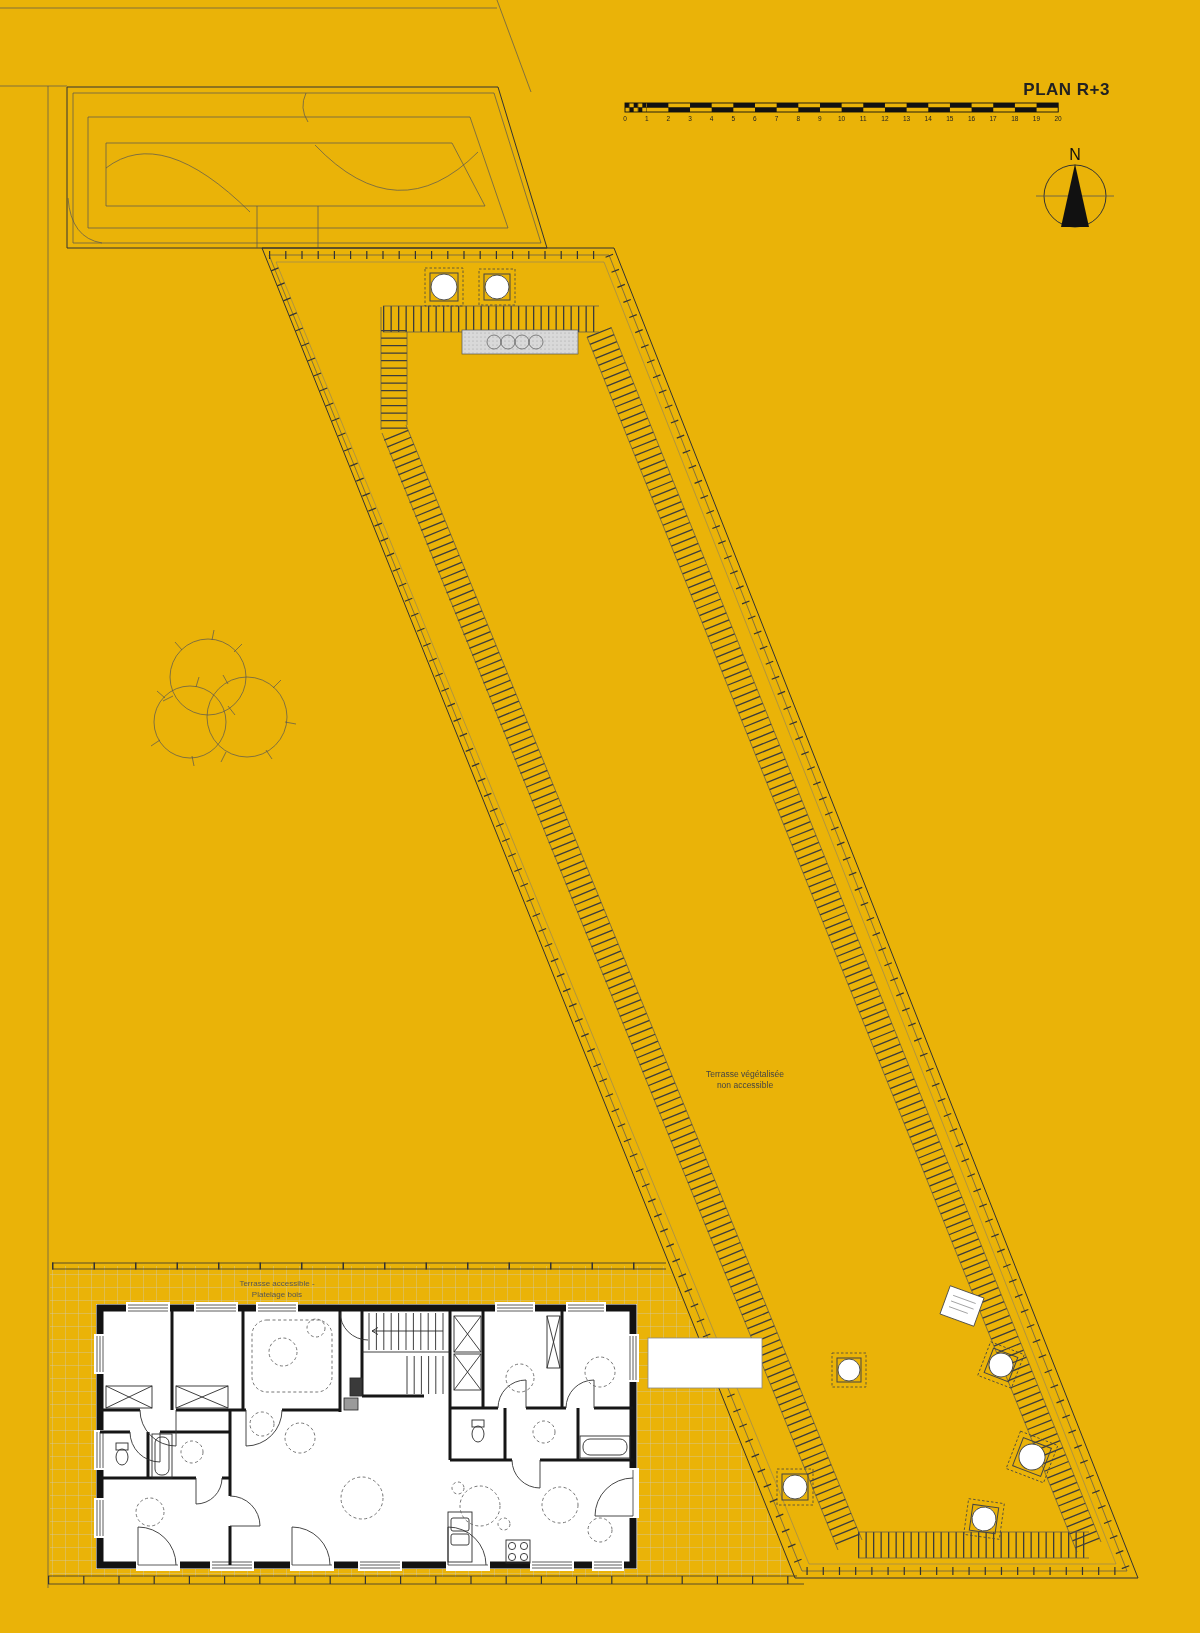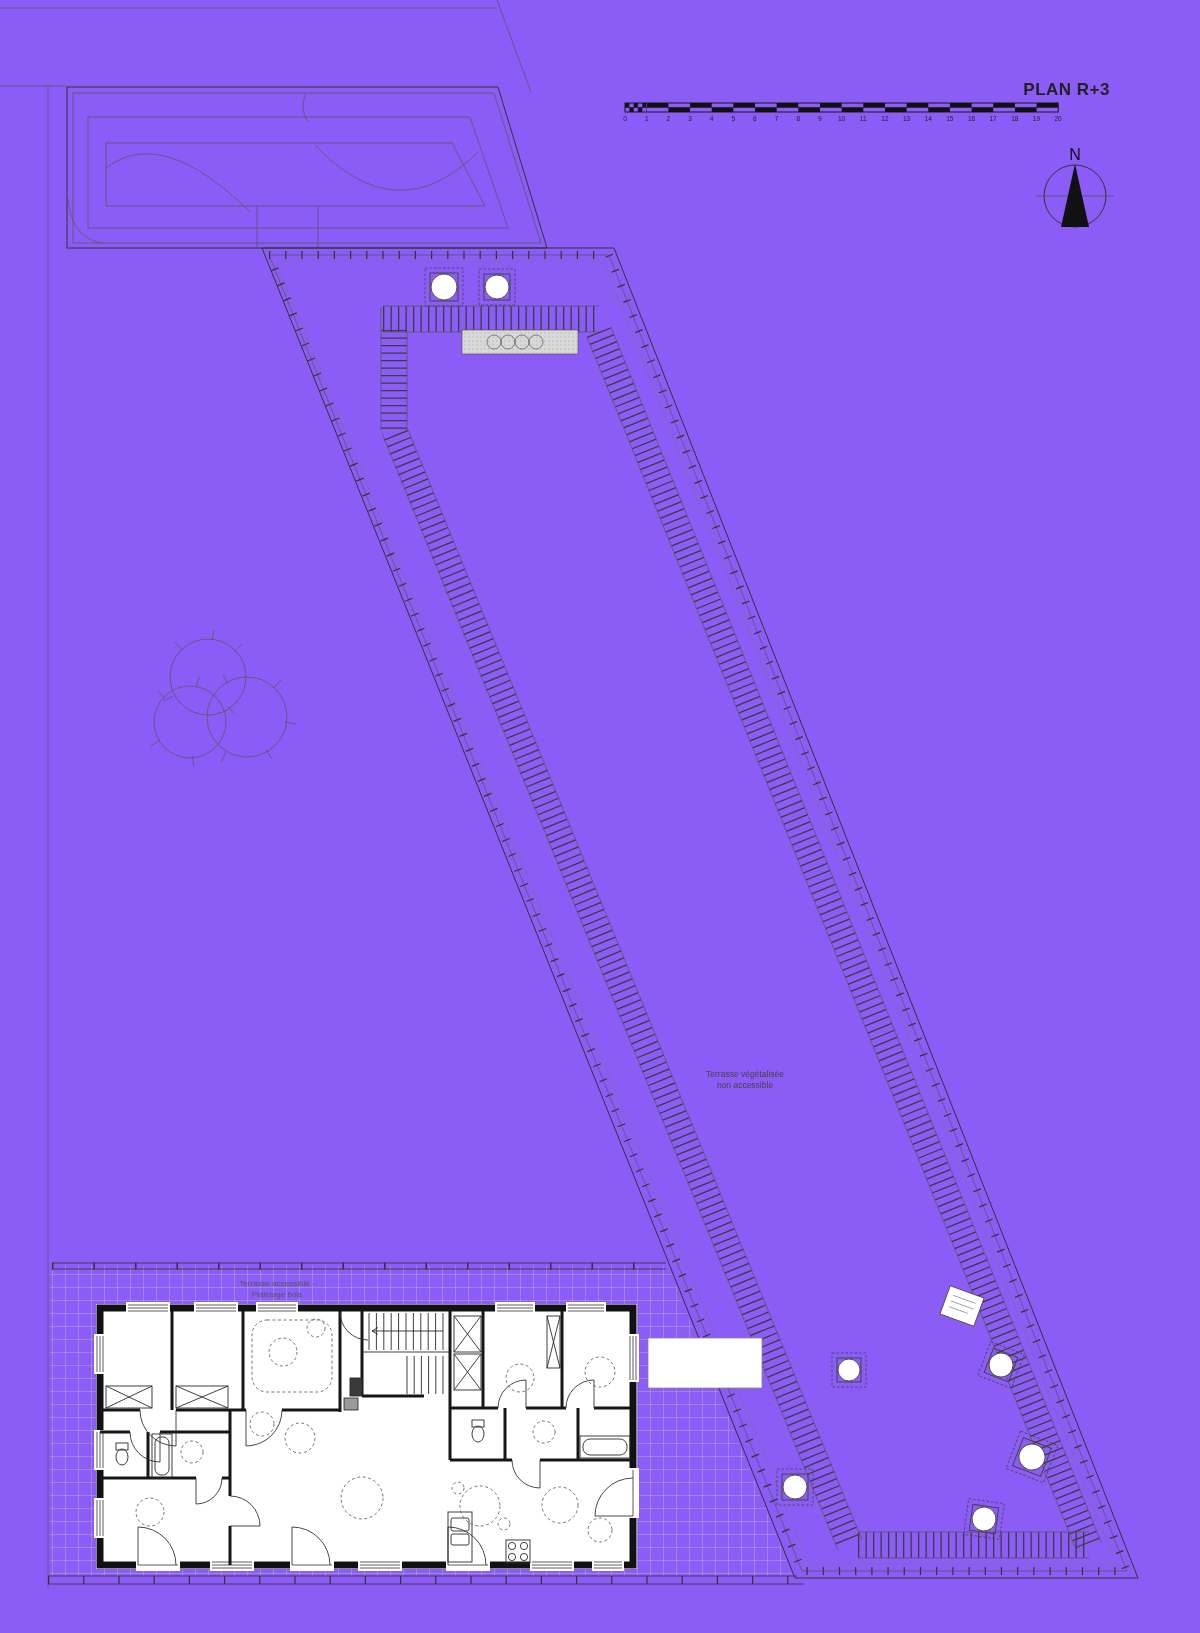--- a/index.html
+++ b/index.html
@@ -1,16 +1,16 @@
 <!DOCTYPE html>
 <html><head>
 <meta charset="utf-8">
 <style>
   html,body{margin:0;padding:0;background:#ffffff;}
-  .page{position:relative;width:1200px;height:1633px;background:#8b5cf6;overflow:hidden;
+  .page{position:relative;width:1200px;height:1633px;background:#eab308;overflow:hidden;
         font-family:"Liberation Sans", sans-serif;}
   svg{display:block;}
   text{font-family:"Liberation Sans", sans-serif;fill:#222;}
   .title-text{font-size:17px;font-weight:bold;letter-spacing:.5px;}
   .tick-label{font-size:6.5px;fill:#222;}
   .north-label{font-size:16px;fill:#111;}
   .roof-label{font-size:8.5px;fill:#444;}
   .terr-label{font-size:8px;fill:#555;}
   .thin{stroke:#555;stroke-width:.7;fill:none;}
   .med{stroke:#333;stroke-width:1;fill:none;}

